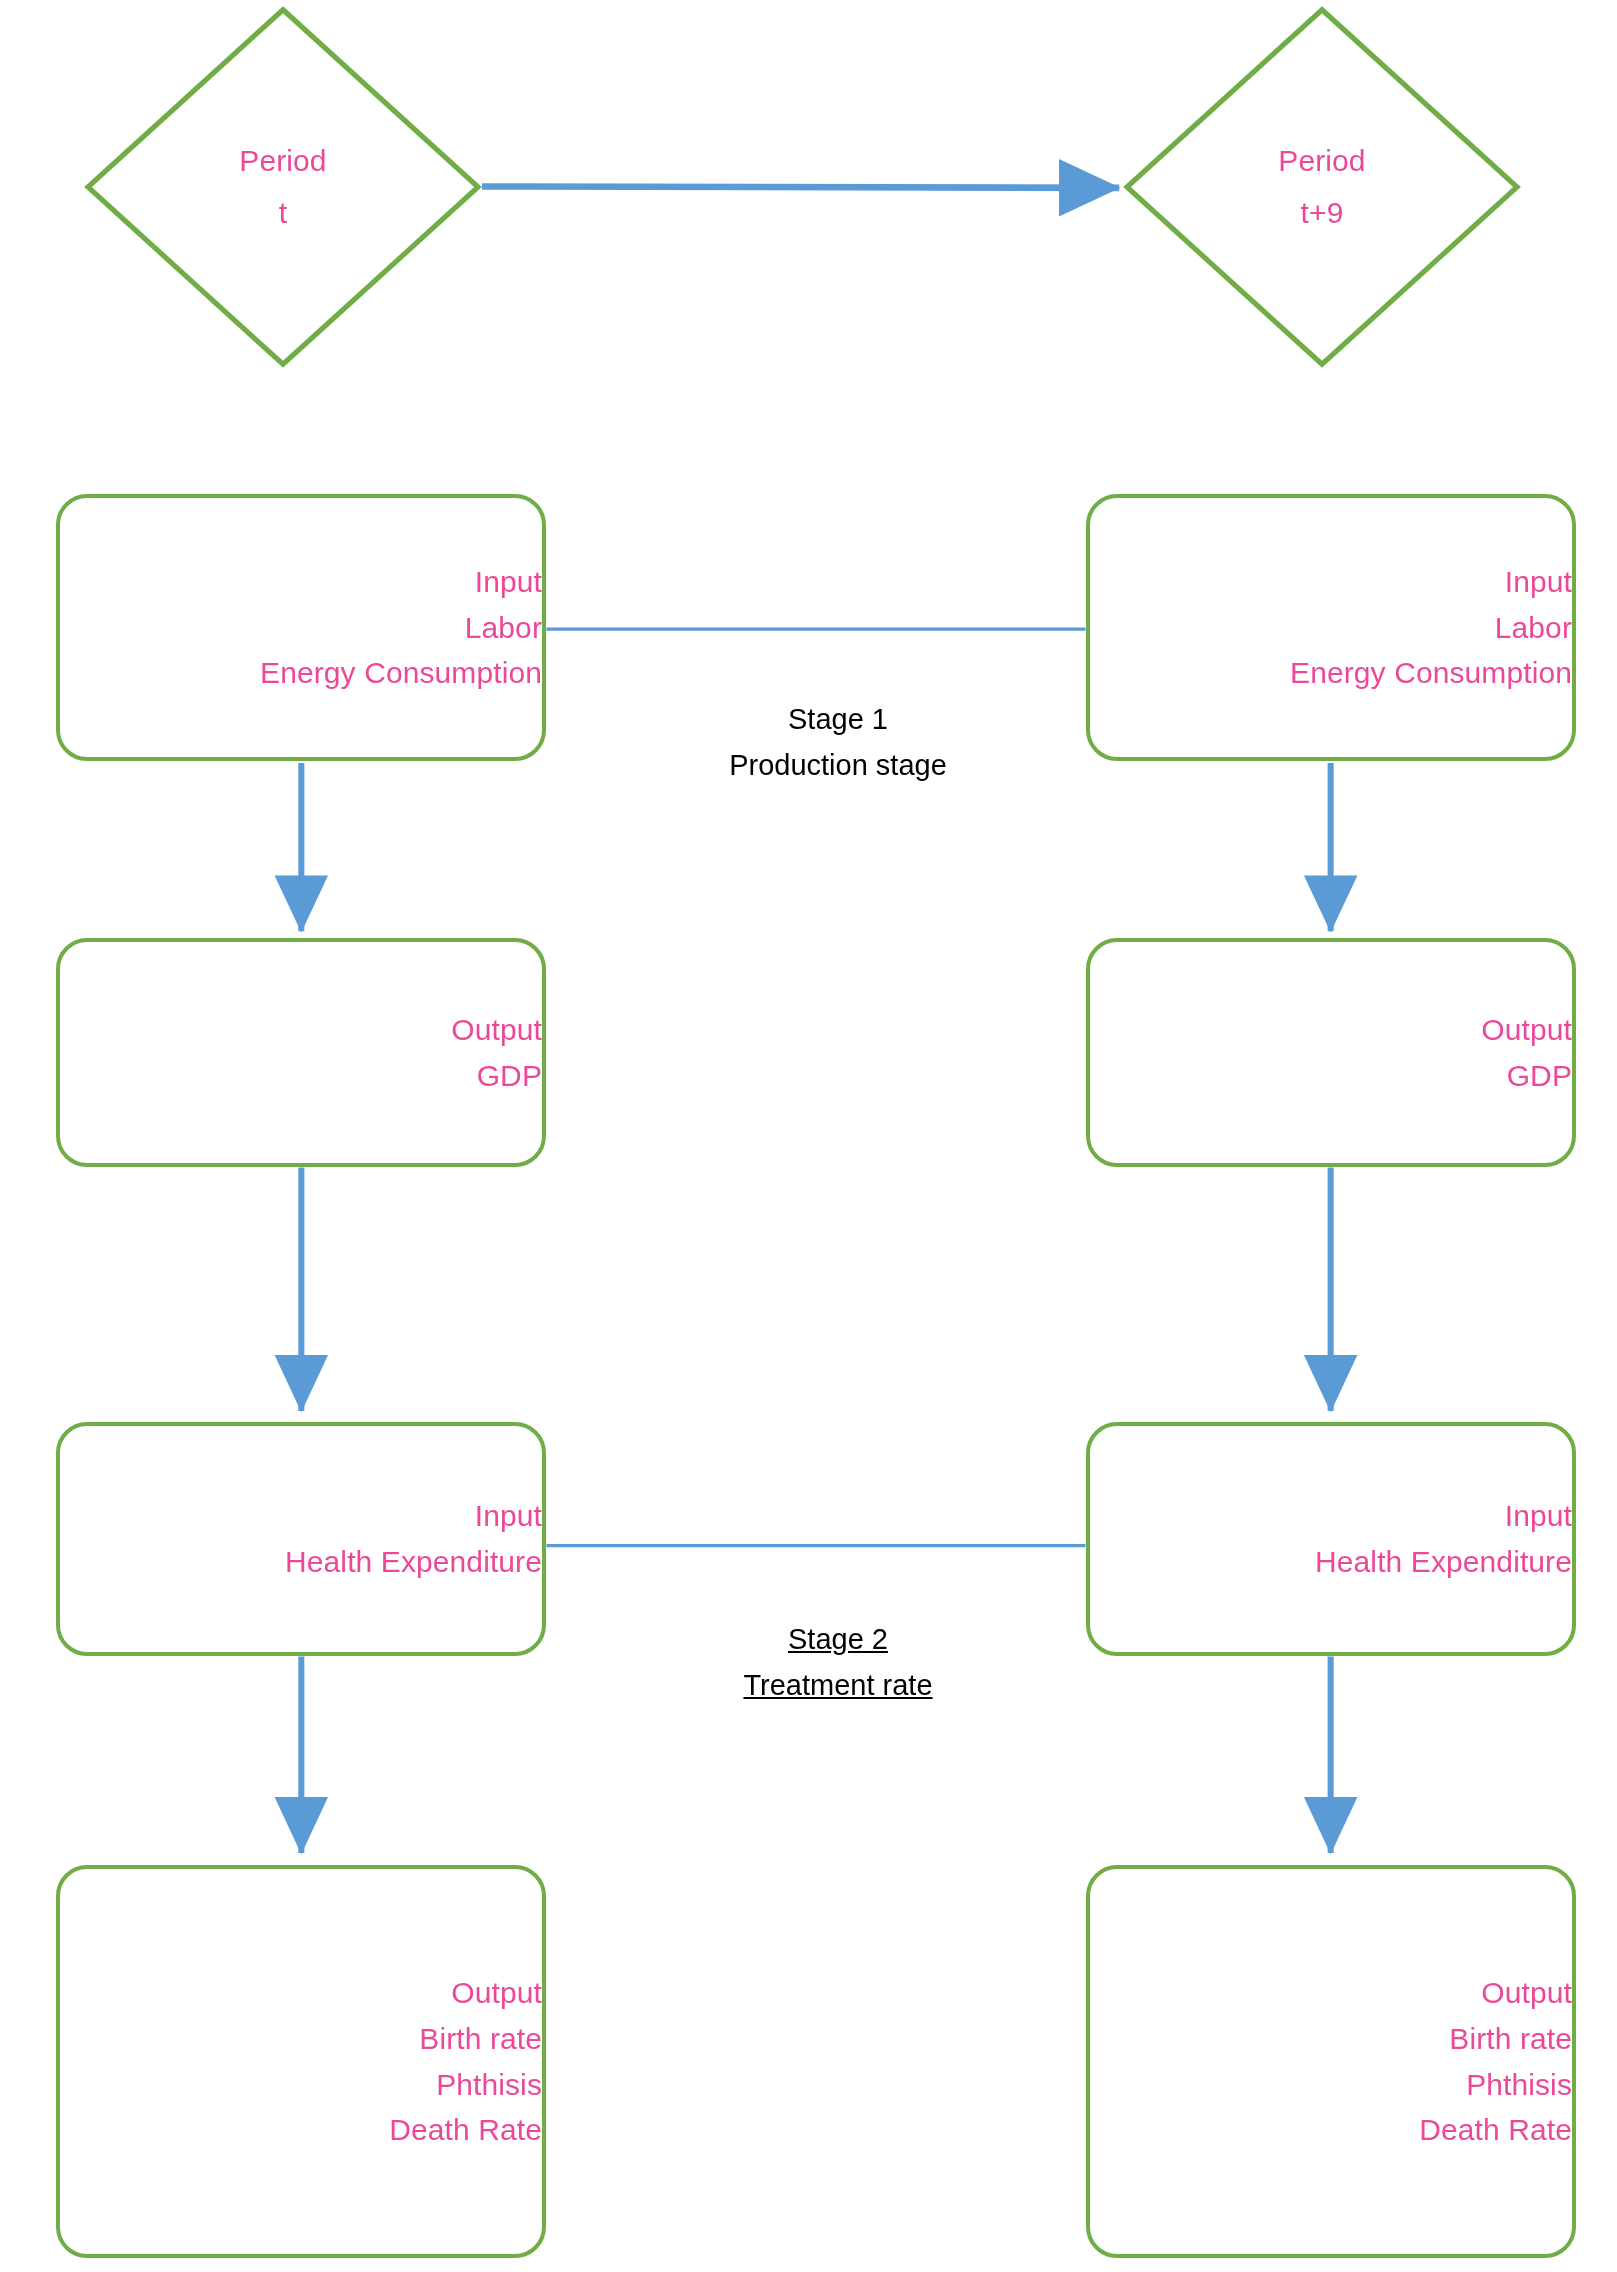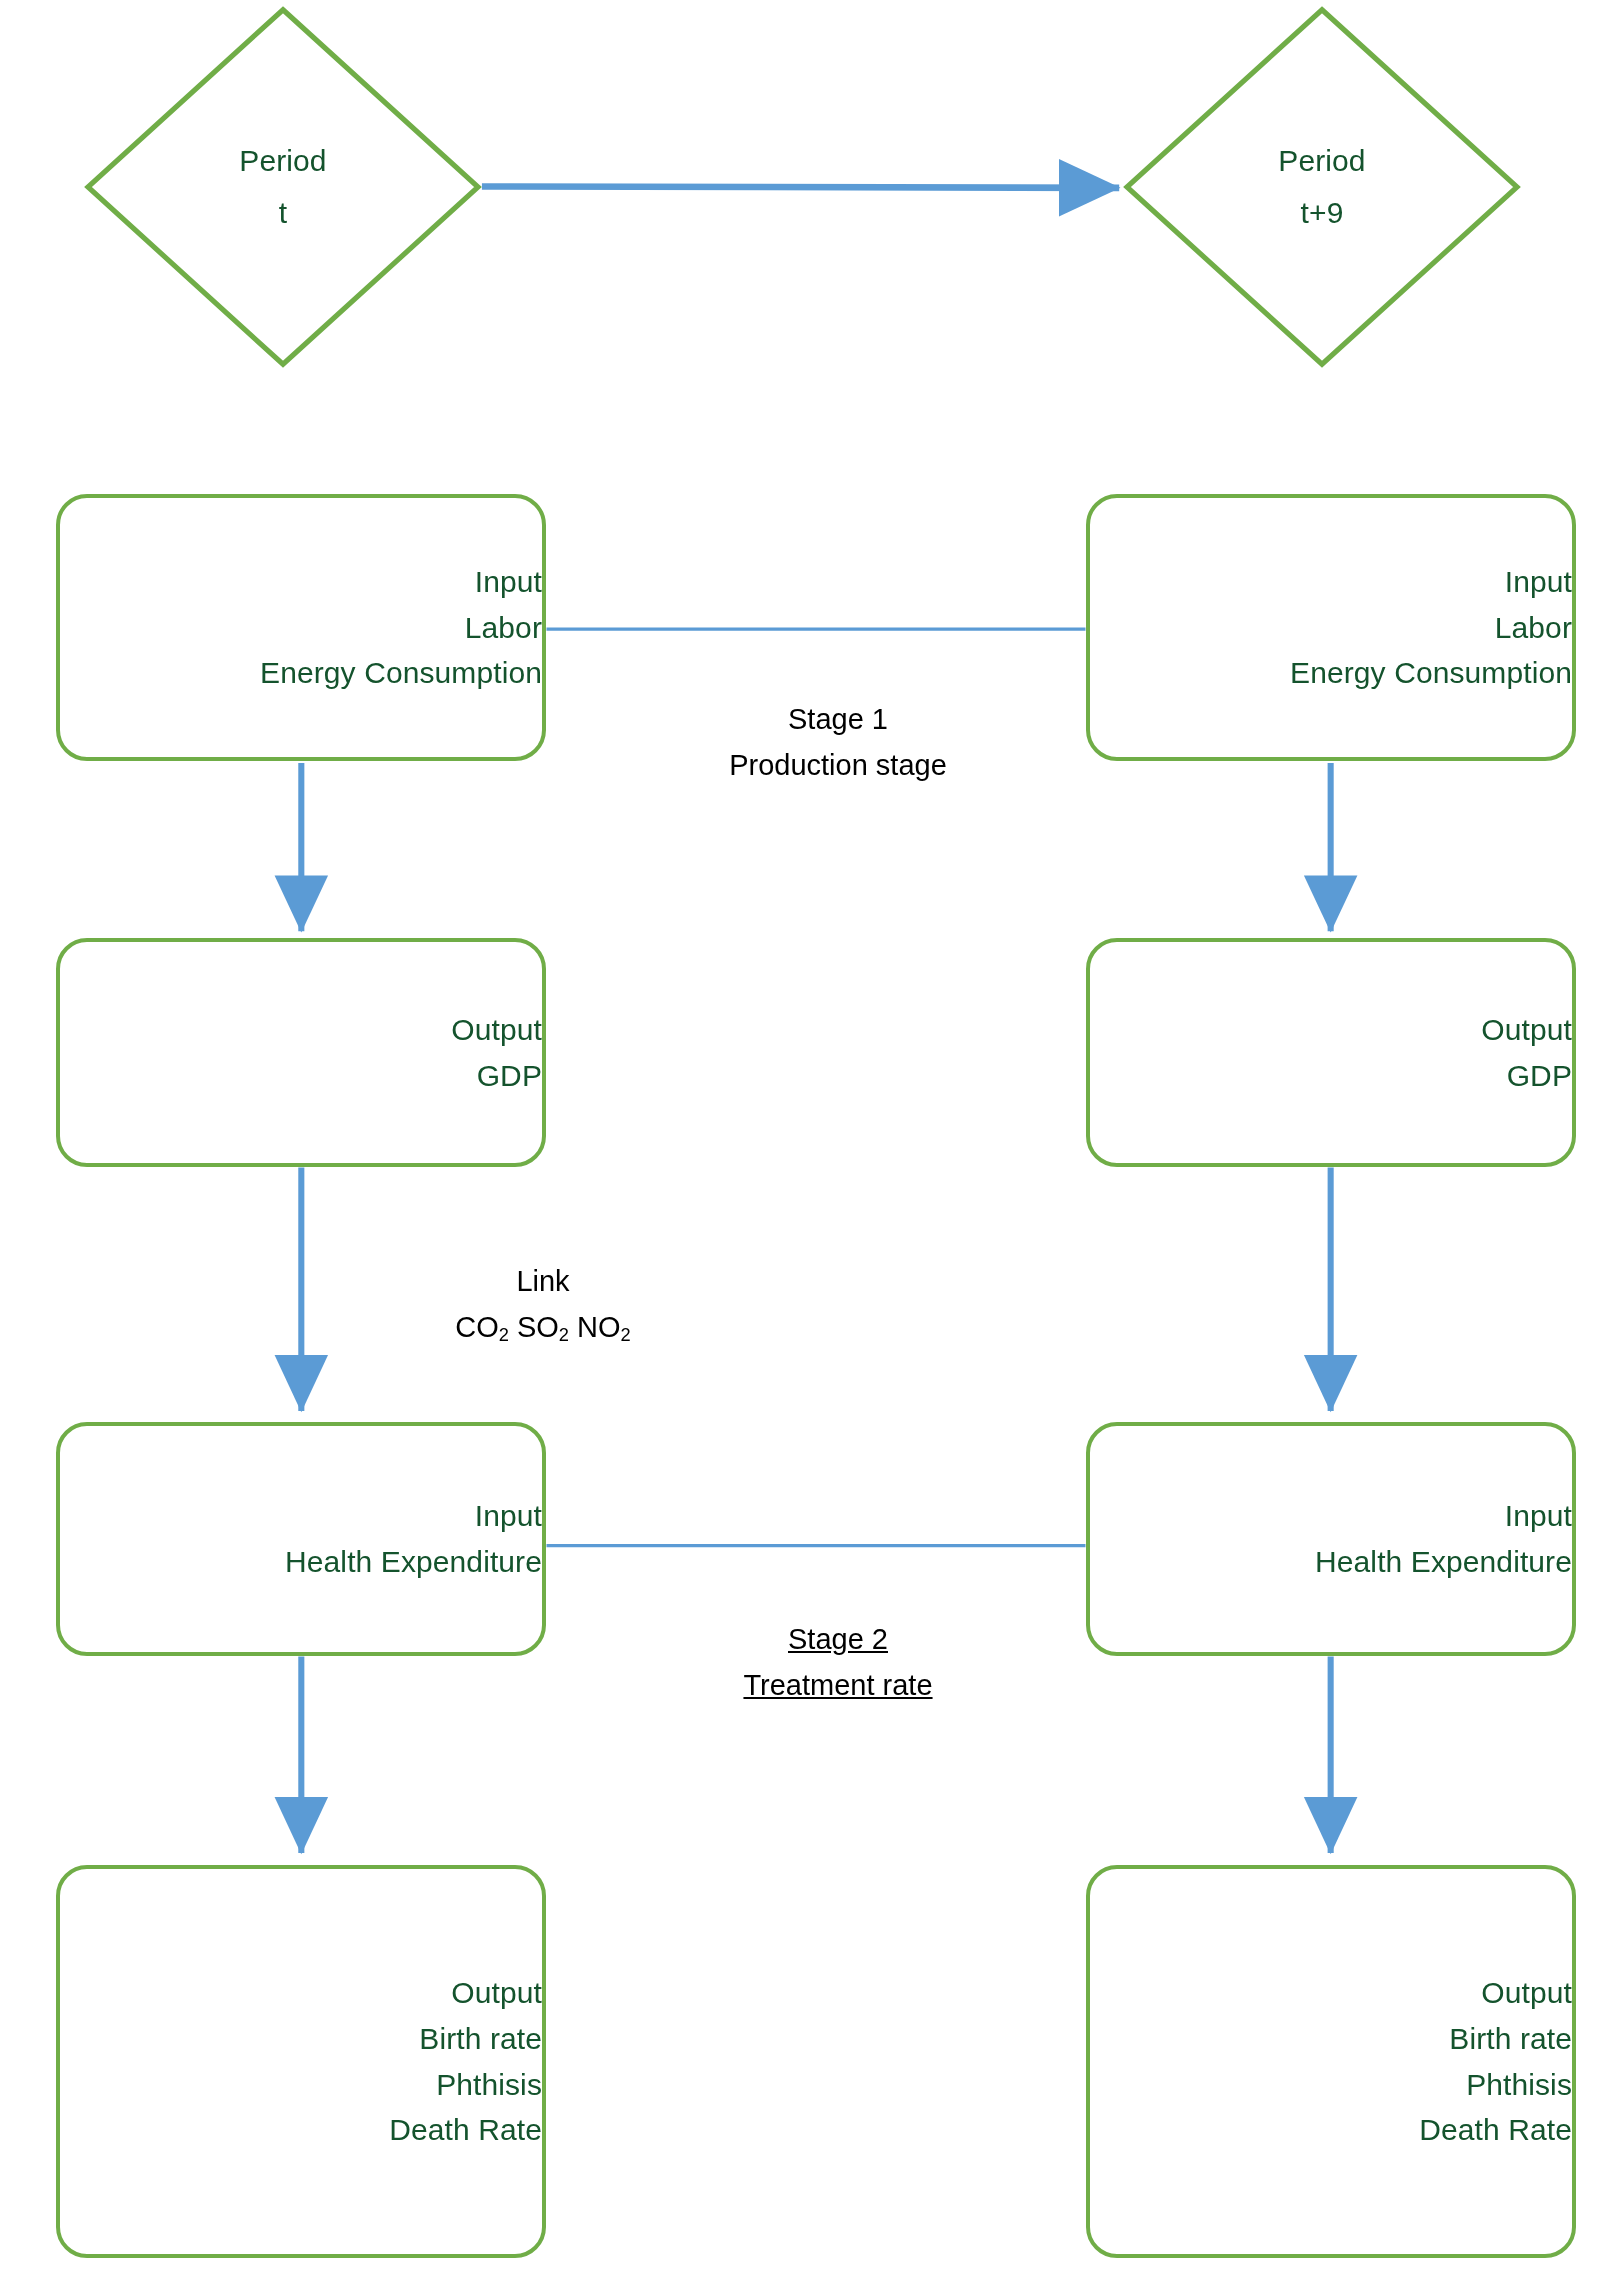--- a/index.html
+++ b/index.html
@@ -36,21 +36,21 @@
     align-items:flex-end;
     justify-content:center;
     text-align:center;
   }
   .node-line{
     display:block;
     font-size:30px;
     line-height:1.52;
     letter-spacing:0.1px;
     white-space:nowrap;
-    color:#14532d;
+    color:#ec4899;
   }
 
   
   .diamond-wrap{
     position:absolute;
   }
   .diamond-wrap svg{
     position:absolute;
     left:0; top:0;
     overflow:visible;
@@ -188,28 +188,20 @@
     <span class="node-line">Birth rate</span>
     <span class="node-line">Phthisis</span>
     <span class="node-line">Death Rate</span>
   </div>
 
   <div class="edge-label center-align" style="left:838px; top:697px;">
     <span class="lbl-line">Stage 1</span>
     <span class="lbl-line">Production stage</span>
   </div>
 
-  <div class="edge-label center-align" style="left:543px; top:1259px;">
-    <span class="lbl-line">Link</span>
-    <span class="lbl-line">
-      <span><span>CO</span><sub>2</sub></span>
-      <span><span>SO</span><sub>2</sub></span>
-      <span><span>NO</span><sub>2</sub></span>
-    </span>
-  </div>
 
   <div class="edge-label center-align" style="left:838px; top:1617px;text-decoration:underline;">
     <span class="lbl-line">Stage 2</span>
     <span class="lbl-line">Treatment rate</span>
   </div>
 
 </div>
 
 
 </body></html>

